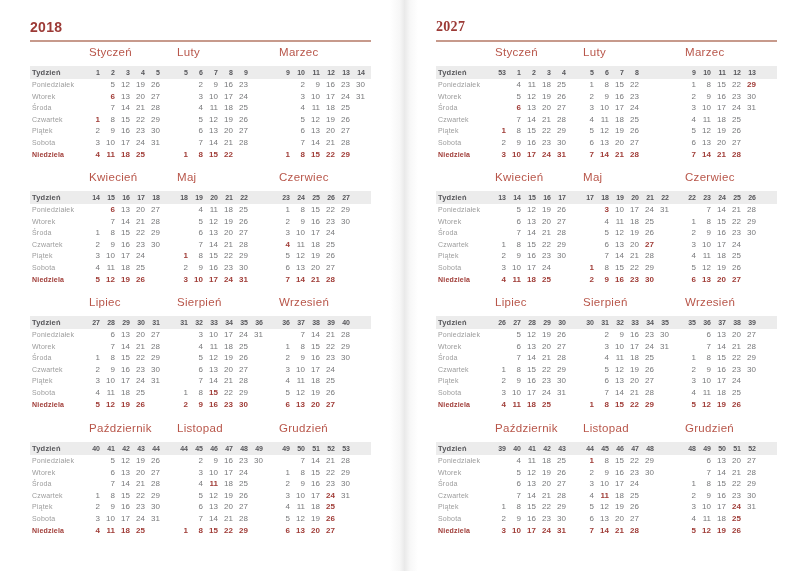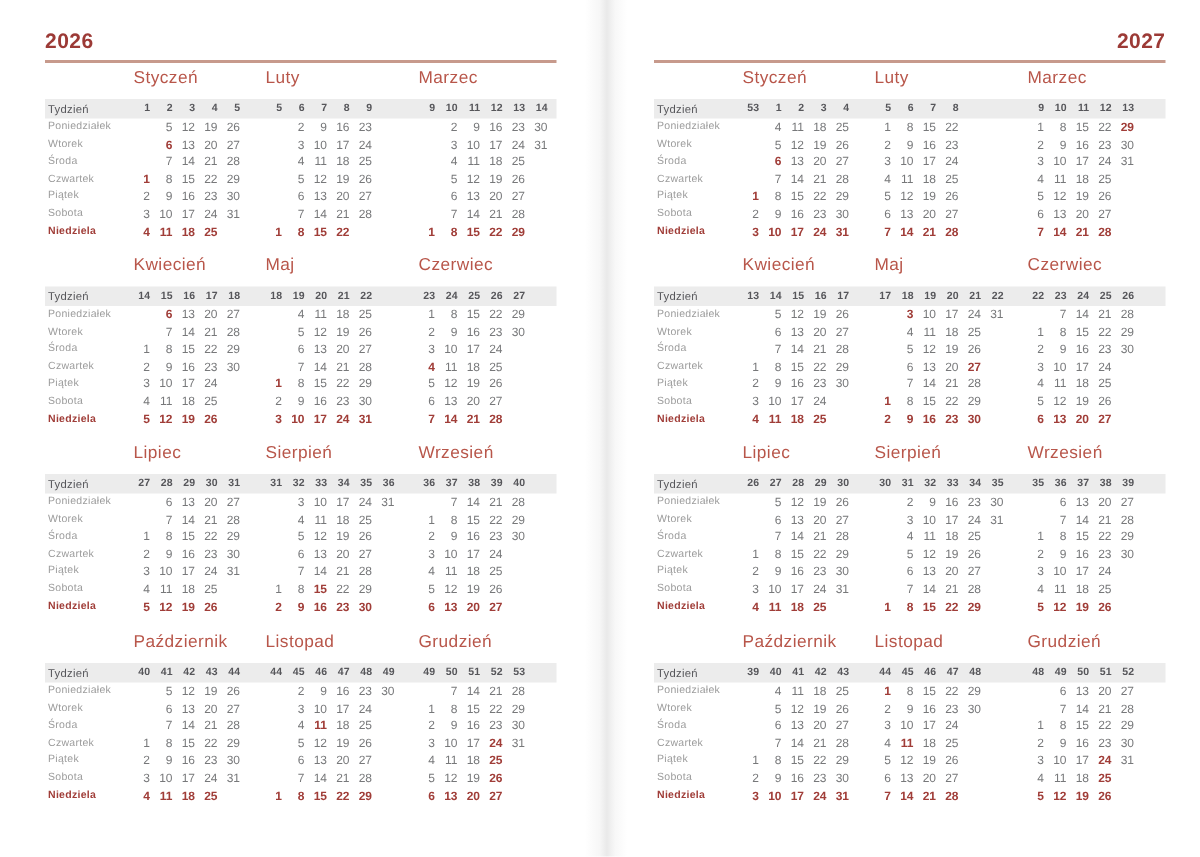--- a/index.html
+++ b/index.html
@@ -4,43 +4,43 @@
 <style>
   html,body{margin:0;padding:0;}
   body{
     width:800px;height:571px;position:relative;overflow:hidden;
     background:#ffffff;
     font-family:"Liberation Sans", sans-serif;
   }
   .page{position:absolute;top:0;width:400px;height:571px;background:#fff;}
   .content{position:absolute;top:0;width:341px;height:571px;}
   .year{position:absolute;top:19px;left:0;right:0;font-size:14px;font-weight:bold;color:#9c3a36;letter-spacing:.3px;}
-  .year.right{text-align:right;}
+  .year.right{text-align:left;font-family:Liberation Serif, serif;}
   .rule{position:absolute;top:40px;left:0;right:0;height:2px;background:#c79a8c;}
   .block{position:absolute;left:0;width:341px;height:116px;}
   .mname{position:absolute;top:1px;font-size:11.5px;font-weight:normal;color:#b8564a;letter-spacing:.3px;white-space:nowrap;}
   .band{position:absolute;top:21px;left:0;right:0;height:13px;background:#ececec;}
-  .bandlabel{position:absolute;top:21px;left:2px;height:13px;line-height:13px;font-size:7.5px;font-weight:normal;color:#56565a;letter-spacing:.2px;}
+  .bandlabel{position:absolute;top:21px;left:2px;height:13px;line-height:13px;font-size:7.5px;font-weight:bold;color:#56565a;letter-spacing:.2px;}
   .wdcol{position:absolute;top:34px;left:2px;}
   .wd{height:11.6px;line-height:11.6px;font-size:7px;color:#9c9c9c;white-space:nowrap;letter-spacing:.2px;}
   .wd.red{color:#a03d38;font-weight:bold;}
   .mgrid{position:absolute;top:21px;display:grid;}
   .wk{font-size:7px;font-weight:bold;color:#56565a;text-align:right;padding-right:2px;line-height:13px;}
   .day{font-size:8px;color:#77787a;text-align:right;padding-right:2px;line-height:11.6px;white-space:nowrap;}
   .day.red{color:#a03d38;font-weight:bold;}
   .gutter{position:absolute;left:390px;top:0;width:28px;height:571px;pointer-events:none;
     background:linear-gradient(to right, rgba(110,110,110,0) 0%, rgba(110,110,110,0.06) 35%, rgba(110,110,110,0.15) 52%, rgba(110,110,110,0.05) 72%, rgba(110,110,110,0) 100%);}
 </style>
 </head>
 <body>
 
 <div id="book">
     <div class="page" style="left: 0px;">
       <div class="content" style="left: 30px;">
-        <div class="year">2026</div>
+        <div class="year">2018</div>
         <div class="rule"></div>
         <div class="block" style="top: 45px;">
           <div class="band"></div>
           <div class="bandlabel">Tydzień</div>
           <div class="wdcol">
             <div class="wd">Poniedziałek</div>
             <div class="wd">Wtorek</div>
             <div class="wd">Środa</div>
             <div class="wd">Czwartek</div>
             <div class="wd">Piątek</div>

